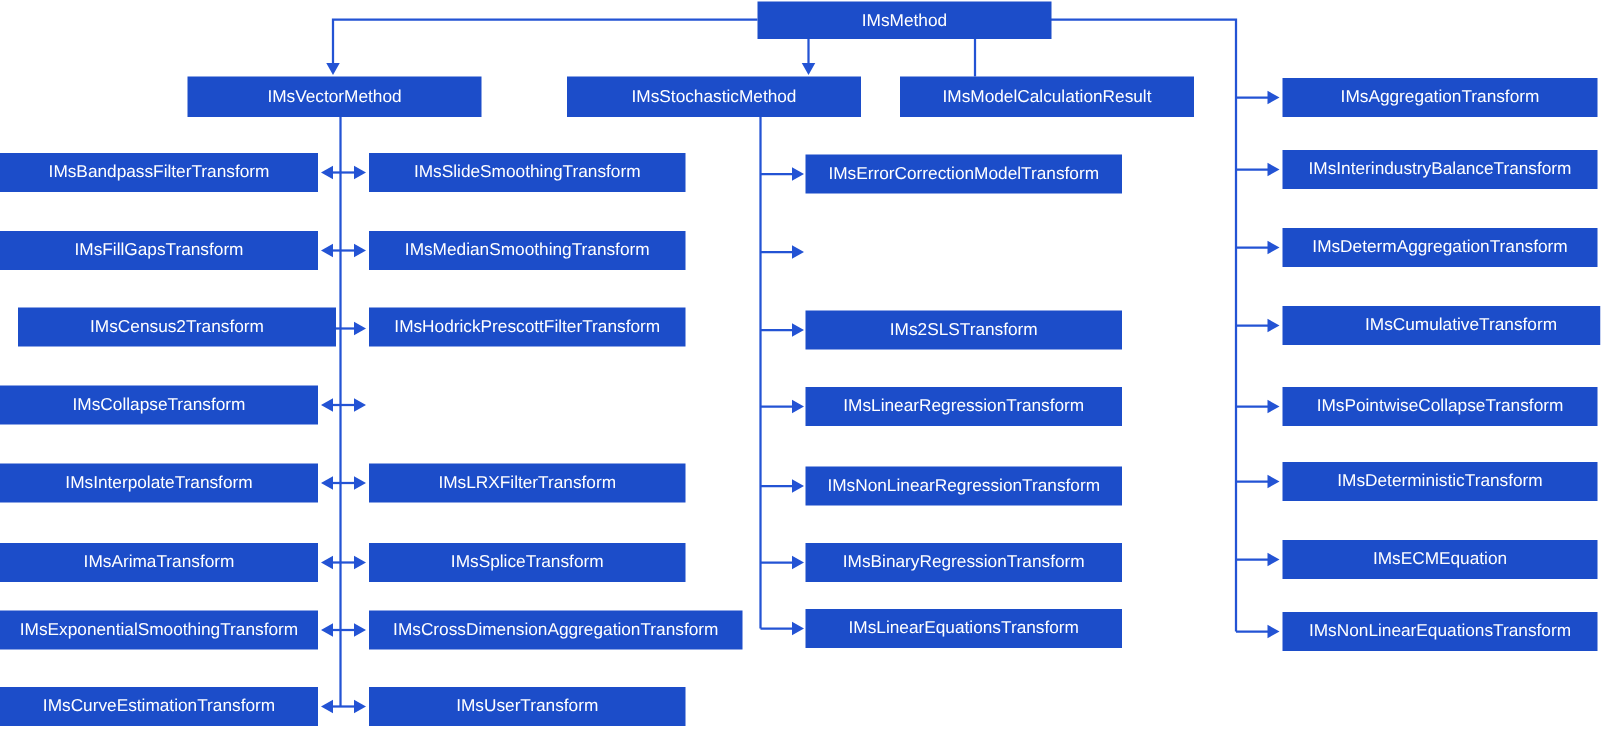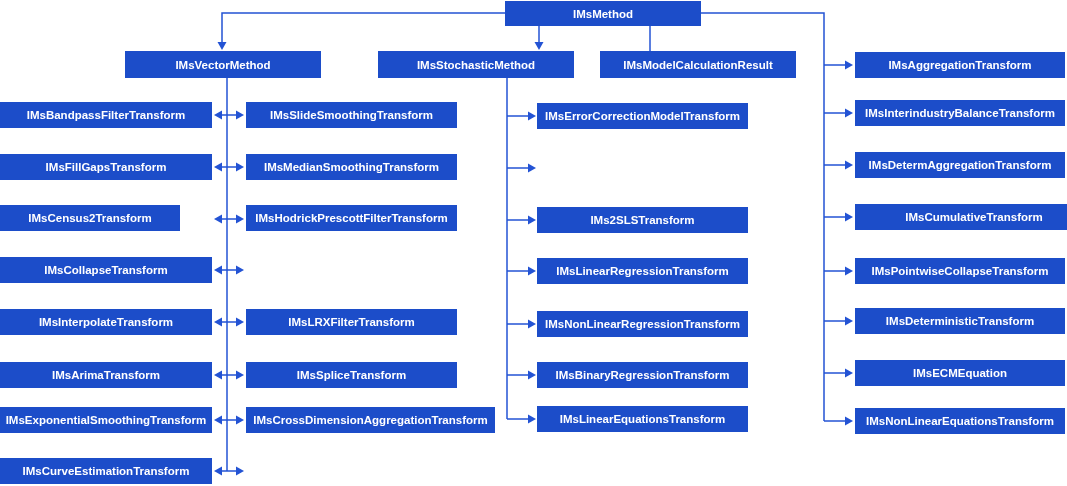--- a/index.html
+++ b/index.html
@@ -16,21 +16,21 @@
     left: 0; top: 0;
   }
   .node {
     position: absolute;
     background: #1c4dc9;
     color: #ffffff;
     display: flex;
     align-items: center;
     justify-content: center;
     font-size: 11.5px;
-    font-weight: bold;
+    font-weight: normal;
     white-space: nowrap;
     height: 26px;
     box-sizing: border-box;
     text-align: left;
   }
   .lvl2 { height: 27px; }
 </style>
 </head>
 <body>
 
@@ -120,33 +120,34 @@
   </svg>
 
   <div class="node" style="left:505px;top:1px;width:196px;height:25px">IMsMethod</div>
 
   <div class="node lvl2" style="left:125px;top:51px;width:196px">IMsVectorMethod</div>
   <div class="node lvl2" style="left:378px;top:51px;width:196px">IMsStochasticMethod</div>
   <div class="node lvl2" style="left:600px;top:51px;width:196px">IMsModelCalculationResult</div>
 
   <div class="node" style="left:0;top:102px;width:212px">IMsBandpassFilterTransform</div>
   <div class="node" style="left:0;top:154px;width:212px">IMsFillGapsTransform</div>
-  <div class="node" style="left:0;top:205px;width:180px">IMsCensus2Transform</div>
+  <div class="node" style="left:12px;top:205px;width:212px">IMsCensus2Transform</div>
   <div class="node" style="left:0;top:257px;width:212px">IMsCollapseTransform</div>
   <div class="node" style="left:0;top:309px;width:212px">IMsInterpolateTransform</div>
   <div class="node" style="left:0;top:362px;width:212px">IMsArimaTransform</div>
   <div class="node" style="left:0;top:407px;width:212px">IMsExponentialSmoothingTransform</div>
   <div class="node" style="left:246px;top:102px;width:211px">IMsSlideSmoothingTransform</div>
 
   <div class="node" style="left:0;top:458px;width:212px">IMsCurveEstimationTransform</div>
   <div class="node" style="left:246px;top:154px;width:211px">IMsMedianSmoothingTransform</div>
   <div class="node" style="left:246px;top:205px;width:211px">IMsHodrickPrescottFilterTransform</div>
   <div class="node" style="left:246px;top:309px;width:211px">IMsLRXFilterTransform</div>
   <div class="node" style="left:246px;top:362px;width:211px">IMsSpliceTransform</div>
   <div class="node" style="left:246px;top:407px;width:249px">IMsCrossDimensionAggregationTransform</div>
+  <div class="node" style="left:246px;top:458px;width:211px">IMsUserTransform</div>
 
   <div class="node" style="left:537px;top:103px;width:211px">IMsErrorCorrectionModelTransform</div>
   <div class="node" style="left:537px;top:207px;width:211px">IMs2SLSTransform</div>
   <div class="node" style="left:537px;top:258px;width:211px">IMsLinearRegressionTransform</div>
   <div class="node" style="left:537px;top:311px;width:211px">IMsNonLinearRegressionTransform</div>
   <div class="node" style="left:537px;top:362px;width:211px">IMsBinaryRegressionTransform</div>
   <div class="node" style="left:537px;top:406px;width:211px">IMsLinearEquationsTransform</div>
 
   <div class="node" style="left:855px;top:52px;width:210px">IMsAggregationTransform</div>
   <div class="node" style="left:855px;top:100px;width:210px">IMsInterindustryBalanceTransform</div>

